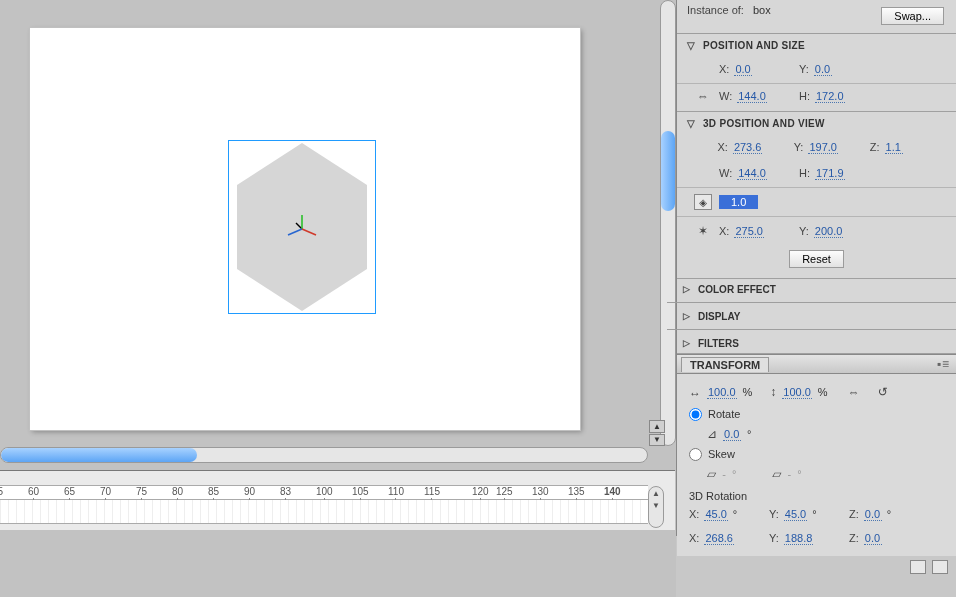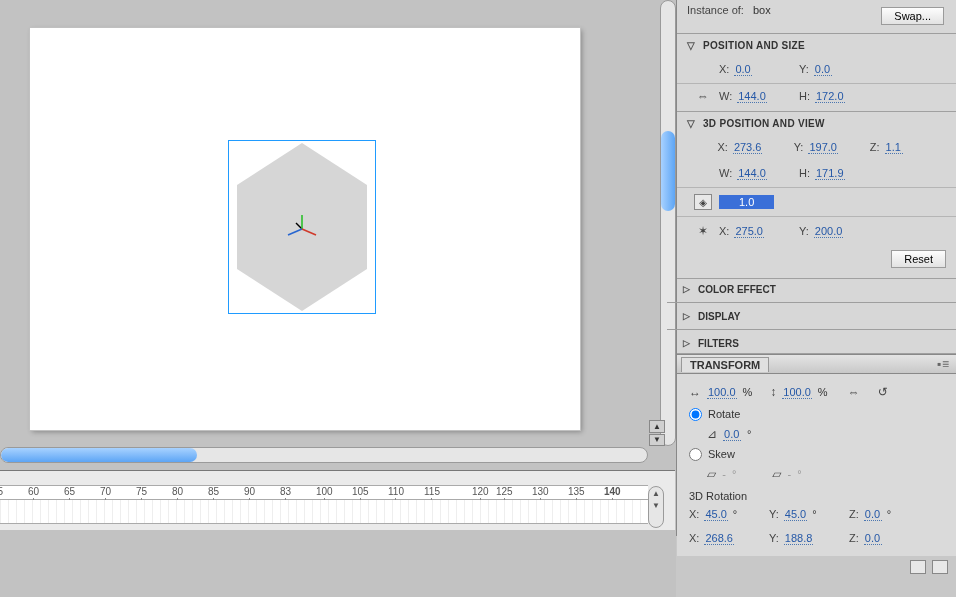--- a/index.html
+++ b/index.html
@@ -168,21 +168,21 @@
     color:#2558a7;
     border-bottom:1px dotted #4b76b0;
     padding:0 1px;
     min-width:18px;
     display:inline-block;
   }
   .val.sel {
     background:#3a6fd8;
     color:#fff;
     border:none;
-    padding:1px 20px;
+    padding:1px 12px;
   }
   .section-head {
     display:flex; align-items:center; gap:6px;
     height:22px;
     font-weight:bold;
     font-size:10px;
     letter-spacing:.3px;
     color:#333;
   }
   .twisty { width:10px; font-size:10px; color:#555; }
@@ -201,21 +201,21 @@
   }
   .btn {
     background:linear-gradient(#fdfdfd,#e2e2e2);
     border:1px solid #9b9b9b;
     border-radius:0;
     padding:2px 12px;
     font-size:11px;
     cursor:pointer;
   }
   .swap-btn { position:absolute; right:12px; top:7px; }
-  .reset-wrap { display:flex; justify-content:flex-end; padding:6px 0 10px; }
+  .reset-wrap { display:flex; justify-content:center; padding:6px 0 10px; }
   .iconbox {
     width:18px; height:16px;
     border:1px solid #888;
     background:#e8e8e8;
     display:flex; align-items:center; justify-content:center;
     font-size:10px;
     color:#444;
   }
 
   .collapsible-head {

